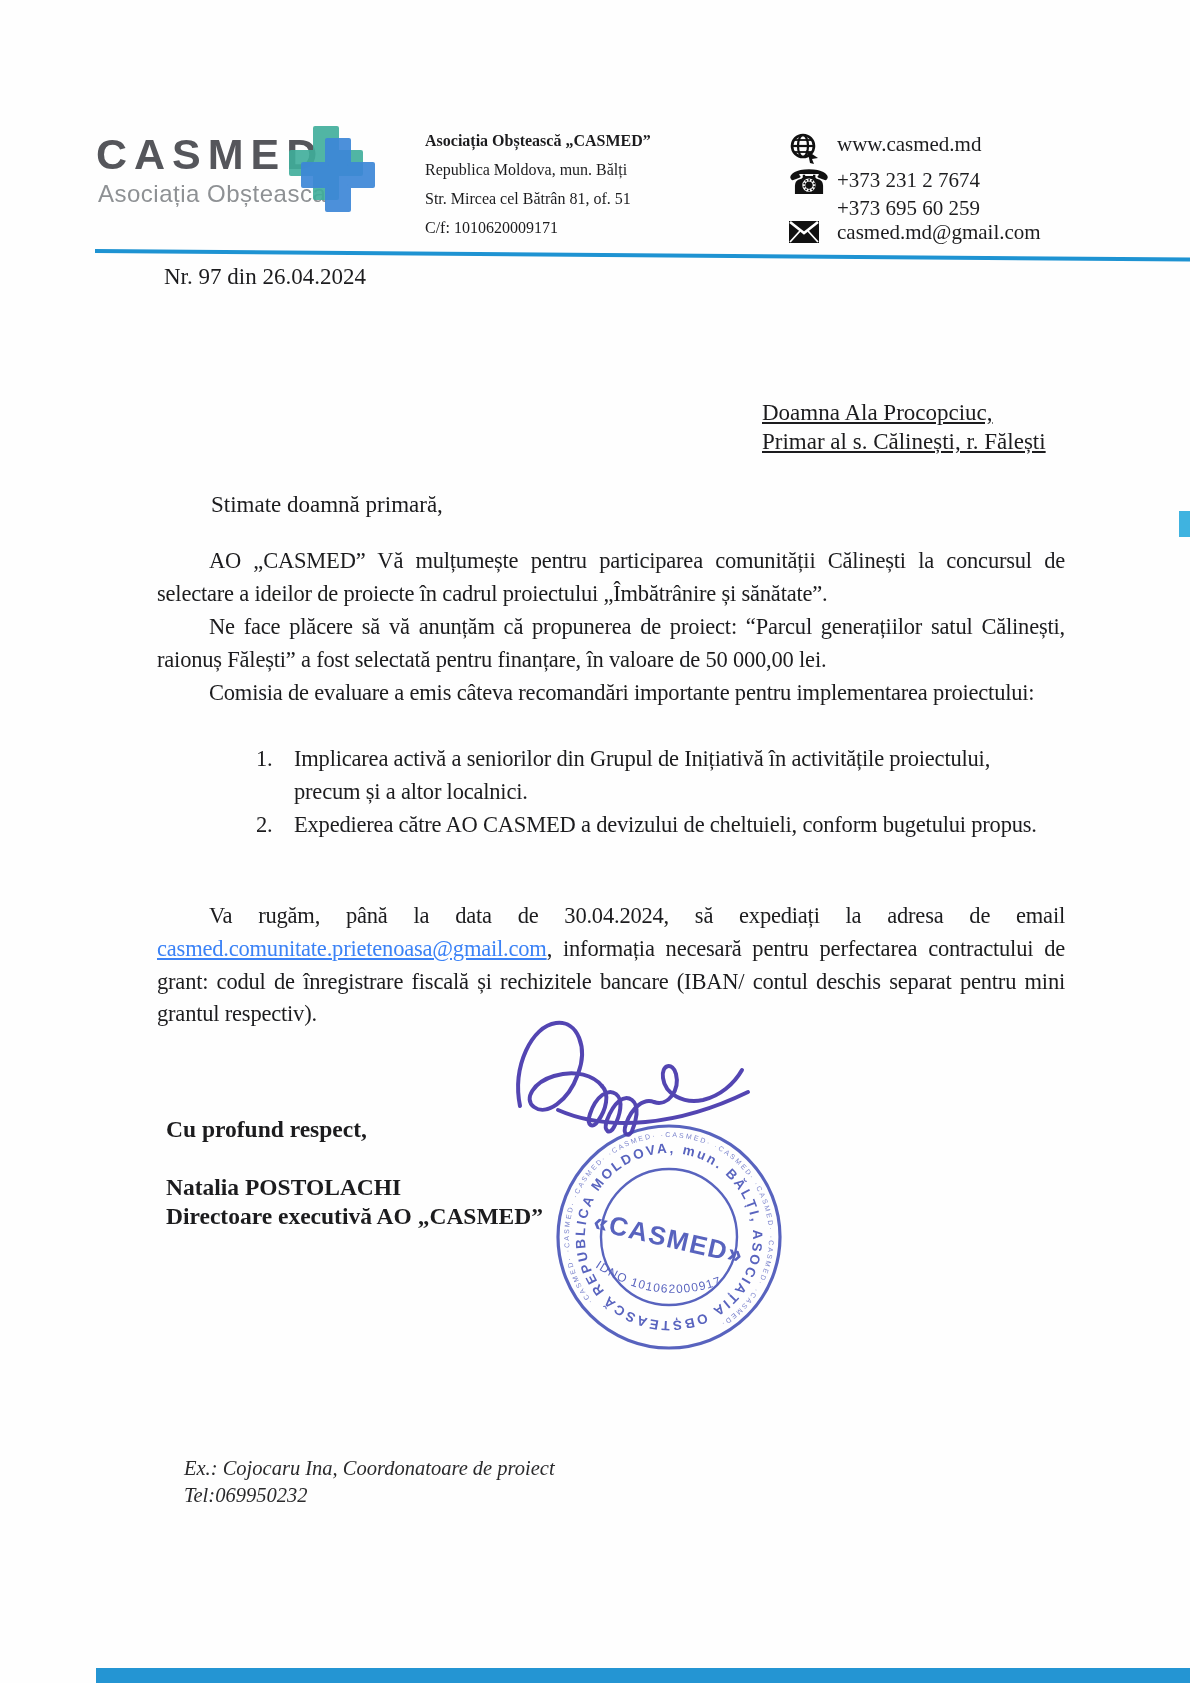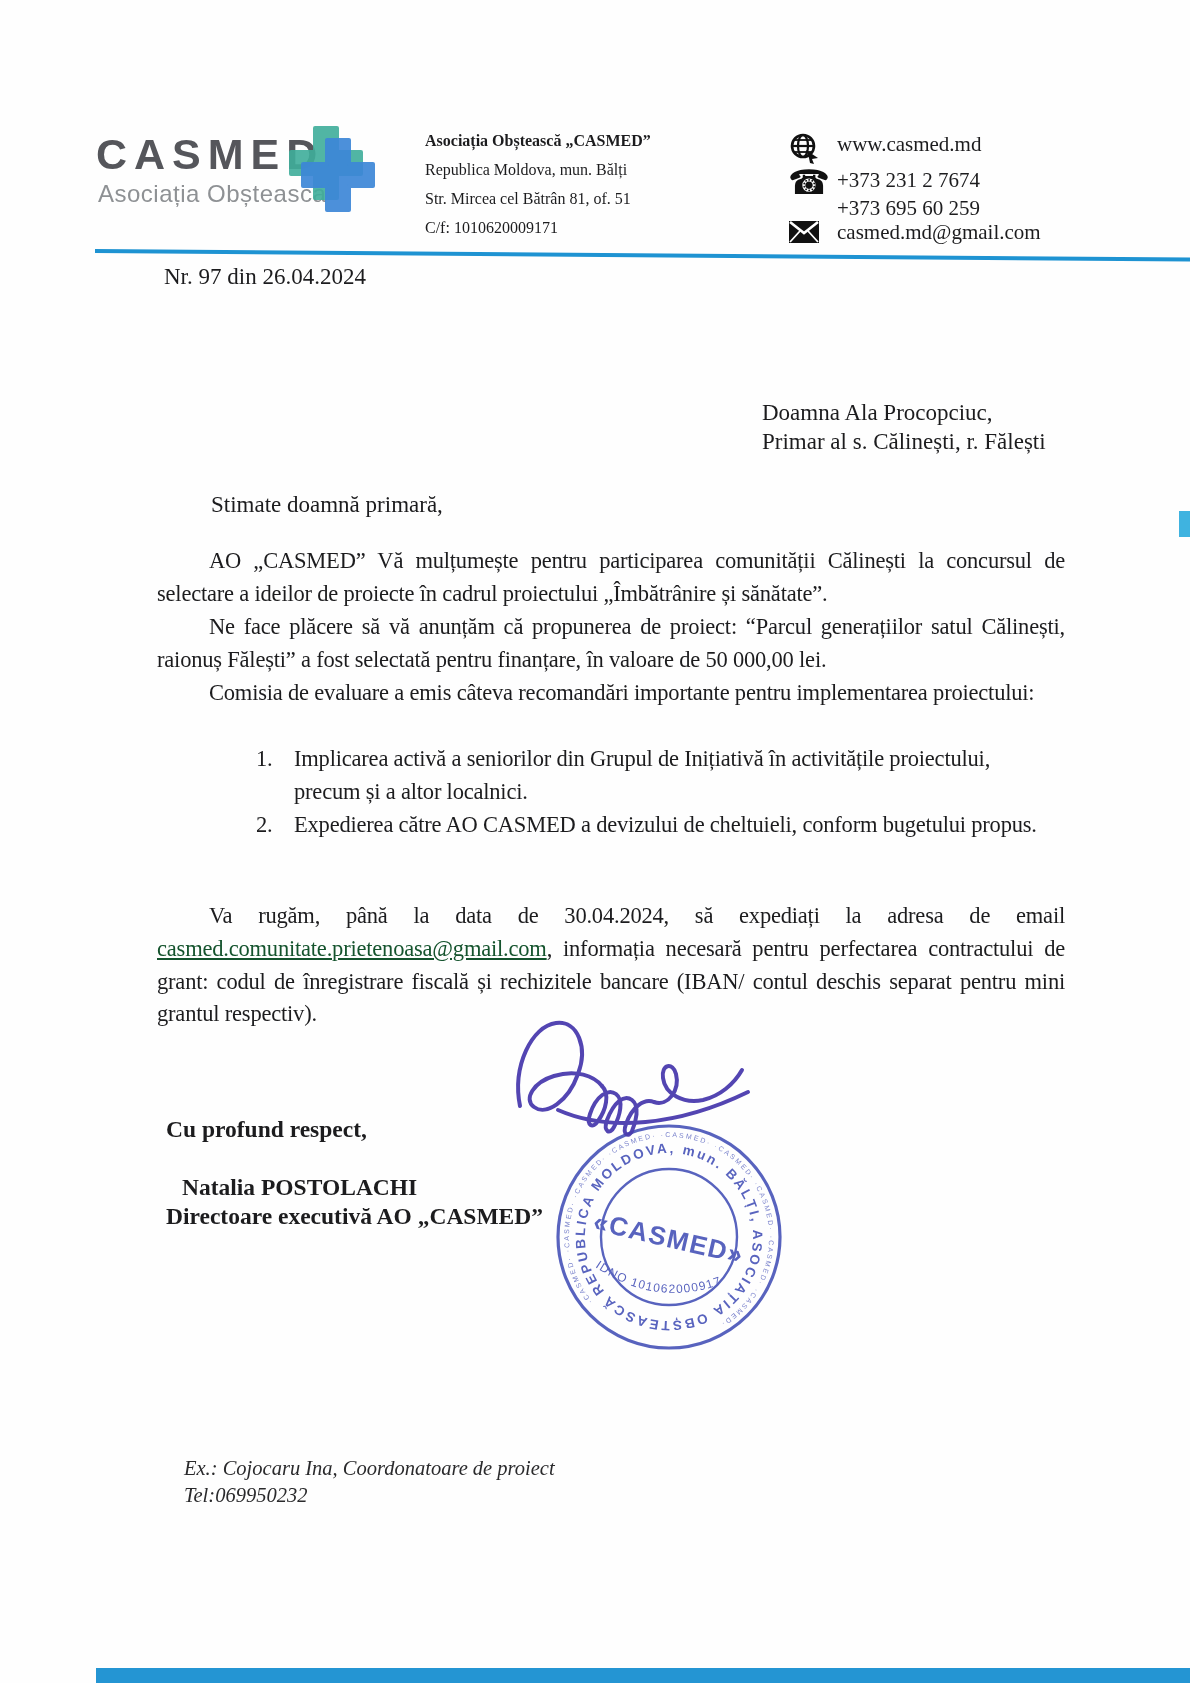--- a/index.html
+++ b/index.html
@@ -24,39 +24,39 @@
   .org-block .b{font-weight:bold;}
   .contact{position:absolute;left:788px;top:126px;font-size:21px;}
   .contact .row{position:absolute;left:49px;white-space:nowrap;}
   .c-ico{position:absolute;left:0;}
   .rule{
     position:absolute;left:95px;top:249px;width:1096px;height:4px;
     background:#1e93d2;transform:rotate(0.45deg);transform-origin:left center;
   }
   
   .refnum{position:absolute;left:164px;top:264px;font-size:23px;}
-  .recipient{position:absolute;left:762px;top:398px;font-size:23px;line-height:29px;}
+  .recipient{position:absolute;left:762px;top:398px;font-size:23px;line-height:29px;text-decoration:underline;}
   .salutation{position:absolute;left:211px;top:492px;font-size:23px;}
   .para{
     position:absolute;left:157px;width:908px;font-size:22.5px;line-height:32.5px;
     text-align:justify;letter-spacing:-0.2px;
   }
   .indent{text-indent:52px;}
   .p1{top:545px;}
   .p2{top:611px;}
   .p3{top:677px;}
   .num-list{position:absolute;left:256px;top:742px;width:790px;font-size:22.5px;line-height:33px;letter-spacing:-0.2px;}
   .num-item{position:relative;padding-left:38px;text-align:left;}
   .num-item .no{position:absolute;left:0;top:0;}
   .p4a{top:900px;text-align-last:justify;}
   .p4b{top:933px;}
-  .email-link{color:#14532d;text-decoration:underline;}
+  .email-link{color:#3b82f6;text-decoration:underline;}
   .closing{position:absolute;left:166px;font-weight:bold;font-size:23.5px;}
   .cl1{top:1116px;font-family:Liberation Serif, serif;}
-  .cl2{top:1174px;margin-left:16px;}
+  .cl2{top:1174px;}
   .cl3{top:1203px;}
   .footer{
     position:absolute;left:162px;top:1455px;font-style:italic;
     font-size:20.5px;line-height:27px;color:#2a2a2c;margin-left:22px;
   }
   
   .signature{position:absolute;left:498px;top:1010px;z-index:3;}
   .stamp{position:absolute;left:549px;top:1117px;z-index:2;opacity:0.9;}
   .stamp text{font-family:"Liberation Sans", sans-serif;fill:#4753b8;}
   .bottom-bar{position:absolute;left:96px;top:1668px;width:1094px;height:15px;background:#2495d3;}

